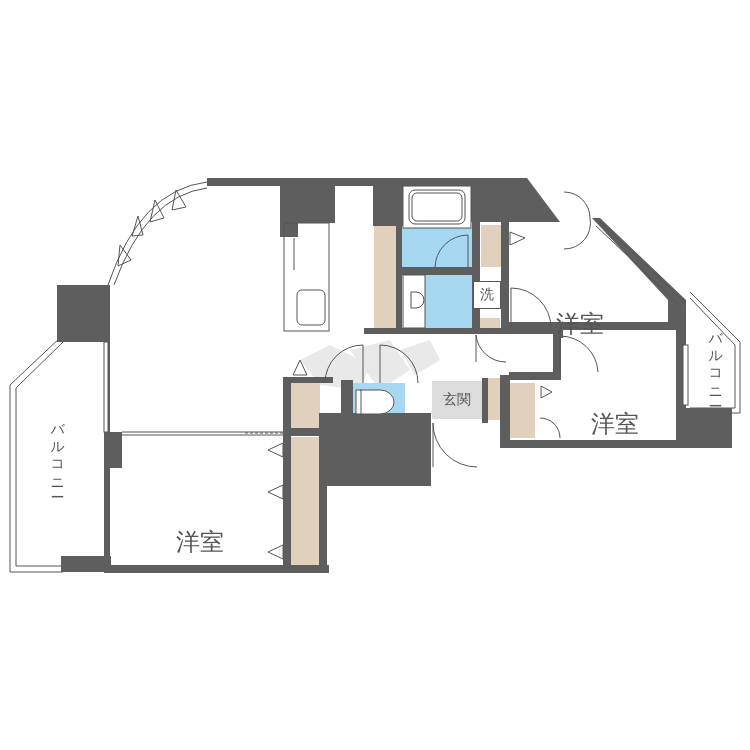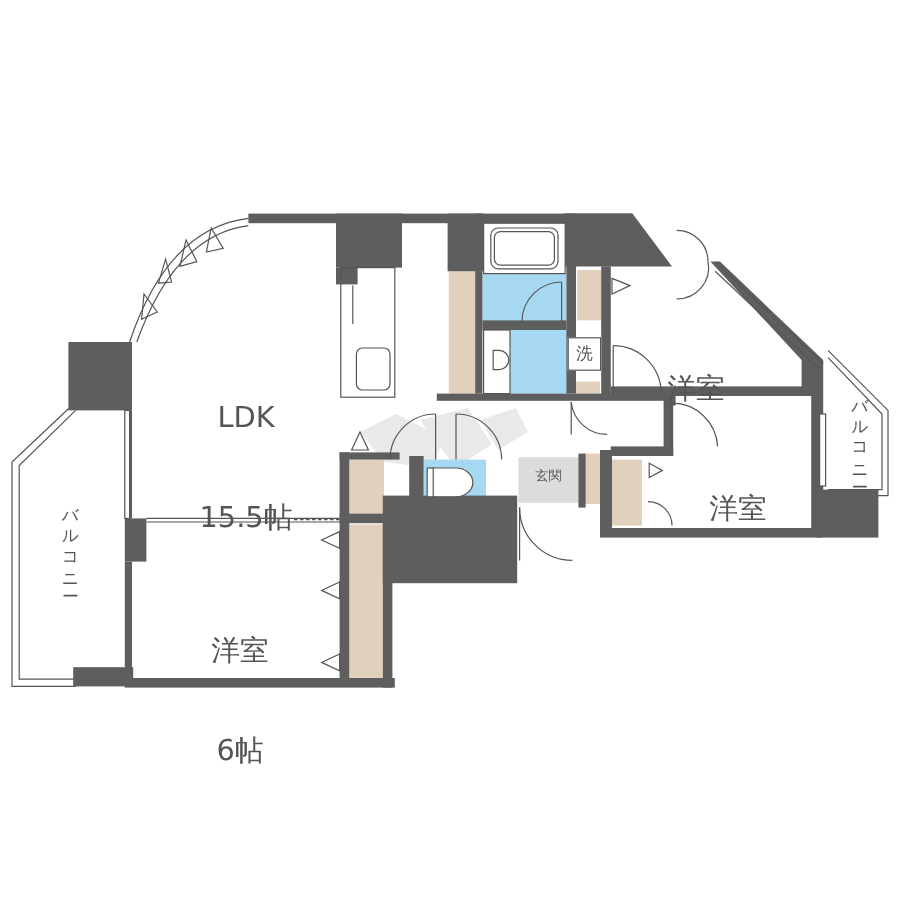--- a/index.html
+++ b/index.html
@@ -1,21 +1,21 @@
 <!DOCTYPE html>
 <html><head>
 <meta charset="utf-8">
 <style>
   html,body{margin:0;padding:0;background:#ffffff;}
   body{width:750px;height:750px;position:relative;overflow:hidden;font-family:"DejaVu Sans","Liberation Sans",sans-serif;}
   #plan{position:absolute;left:0;top:0;width:750px;height:750px;}
   .lbl{position:absolute;color:#555555;text-align:center;line-height:1.15;font-family:"DejaVu Sans",sans-serif;white-space:pre;}
   .room-lbl{font-size:24px;}
   .bal-lbl{font-size:14px;writing-mode:vertical-rl;color:#555555;letter-spacing:3px;}
-  .small-lbl{font-size:11px;}
+  .small-lbl{font-size:14px;}
   .box-lbl{position:absolute;background:#ffffff;border:1px solid #555;font-size:14px;color:#555;display:flex;align-items:center;justify-content:center;}
 </style>
 </head>
 <body>
 
 <div id="plan">
   <svg width="750" height="750" viewBox="0 0 750 750" xmlns="http://www.w3.org/2000/svg">
 
     <g opacity="0.18" fill="#888">
       <path d="M300 360 l30 -15 l40 20 l-10 25 l-40 -5 z"></path>
@@ -175,33 +175,28 @@
 
     <g stroke="#555" stroke-width="1" fill="#fff">
       <rect x="683" y="345" width="5" height="60"></rect>
       <rect x="104" y="342" width="4" height="90"></rect>
       <line x1="600" y1="222" x2="686" y2="303"></line>
       <line x1="596" y1="226" x2="682" y2="307"></line>
     </g>
   </svg>
 
   
-  <div class="lbl room-lbl" style="left:150px;top:280px;width:110px;">
-    <div>LDK</div>
-    <div>15.5帖</div>
-  </div>
   <div class="lbl room-lbl" style="left:530px;top:256px;width:100px;">
     <div>洋室</div>
   </div>
   <div class="lbl room-lbl" style="left:560px;top:356px;width:110px;">
     <div>洋室</div>
   </div>
   <div class="lbl room-lbl" style="left:145px;top:474px;width:110px;">
     <div>洋室</div>
-    <div>6帖</div>
   </div>
 
   <div class="lbl small-lbl" style="left:432px;top:391px;width:50px;">玄関</div>
   <div class="box-lbl" style="left:473px;top:281px;width:26px;height:26px;">洗</div>
 
   <div class="lbl bal-lbl" style="left:50px;top:413px;">バルコニー</div>
   <div class="lbl bal-lbl" style="left:708px;top:322px;">バルコニー</div>
 </div>
 
 </body></html>

